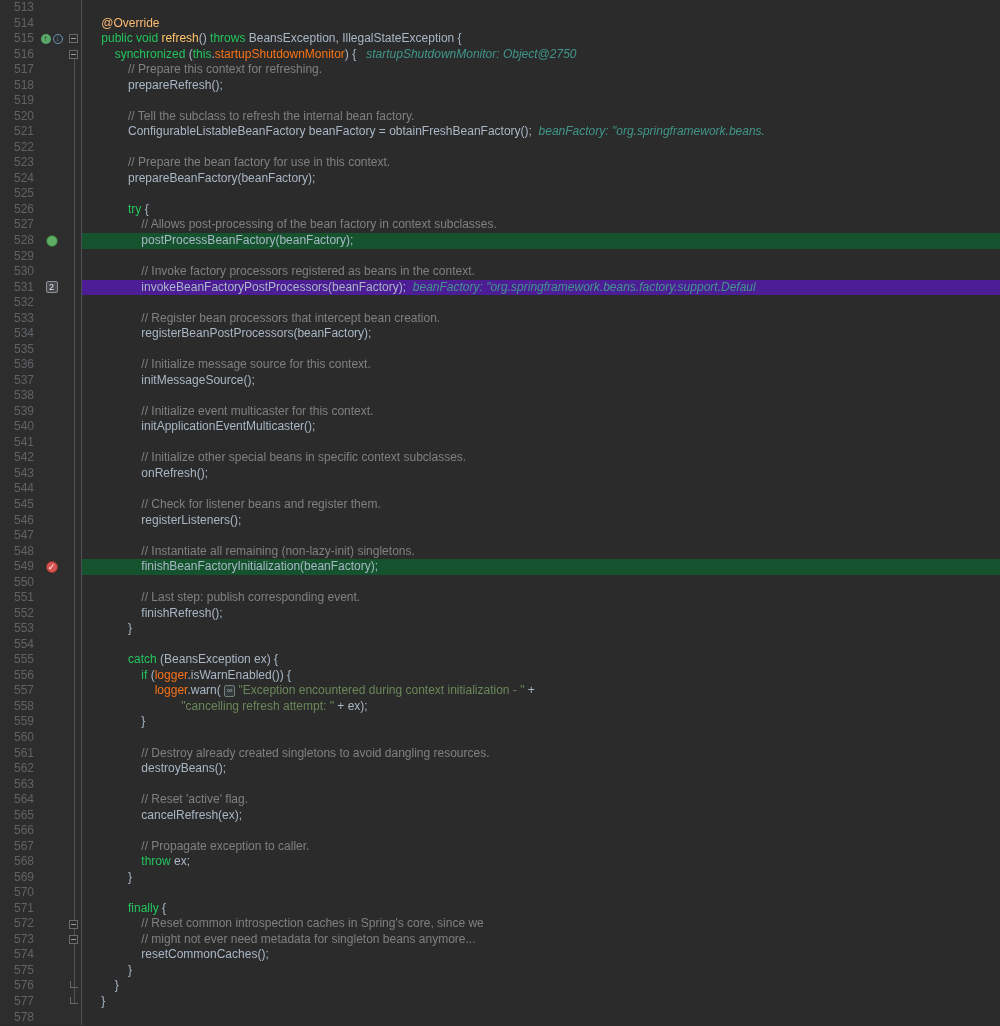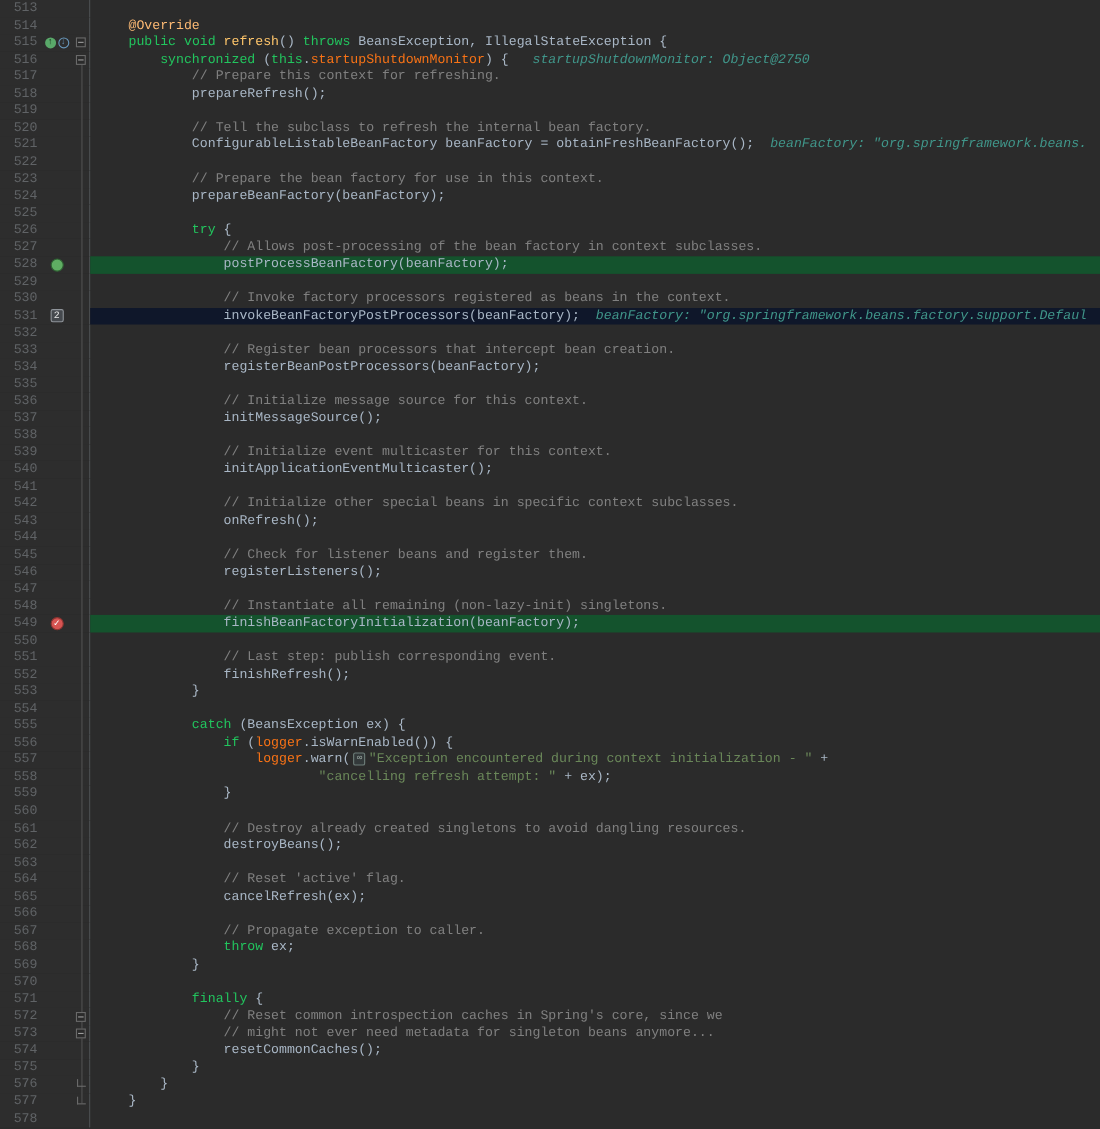--- a/index.html
+++ b/index.html
@@ -1,26 +1,26 @@
 <!DOCTYPE html>
 <html><head>
 <meta charset="utf-8">
 <style>
   html,body{margin:0;padding:0;background:#2b2b2b;width:1000px;height:1026px;overflow:hidden}
   #editor{position:relative;width:1000px;height:1026px;
-    font-family:Liberation Mono, monospace;font-size:12px;color:#a9b7c6}
+    font-family:Liberation Sans, sans-serif;font-size:12px;color:#a9b7c6}
   .row{display:flex;height:15.545px;line-height:15.545px;white-space:pre}
   .gutter{flex:0 0 82px;width:82px;box-sizing:border-box;display:flex;align-items:center;
     background:#2d2d2d;border-right:1px solid #4c4f51}
   .lnum{flex:0 0 36px;text-align:right;color:#606366;padding-right:2px;box-sizing:border-box}
   .gicons{flex:0 0 31px;display:flex;align-items:center;justify-content:center;gap:2px}
   .fold{flex:0 0 13px;display:flex;align-items:center;justify-content:center;position:relative;z-index:2}
   .code{flex:1 1 auto;padding-left:6px;position:relative;overflow:visible}
   .hl-red{background:#14532d}
-  .hl-blue{background:#0f172a}
+  .hl-blue{background:#4c1d95}
   
   .tk-p{color:#a9b7c6}
   .tk-k{color:#22c55e}
   .tk-c{color:#808080}
   .tk-s{color:#6a8759}
   .tk-f{color:#f97316}
   .tk-m{color:#ffc66b}
   .tk-a{color:#fdba74}
   .tk-d{color:#40968a;font-style:italic}
   

